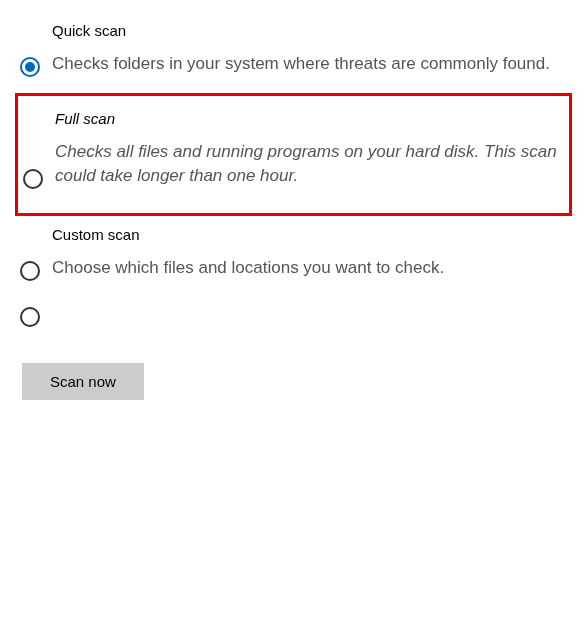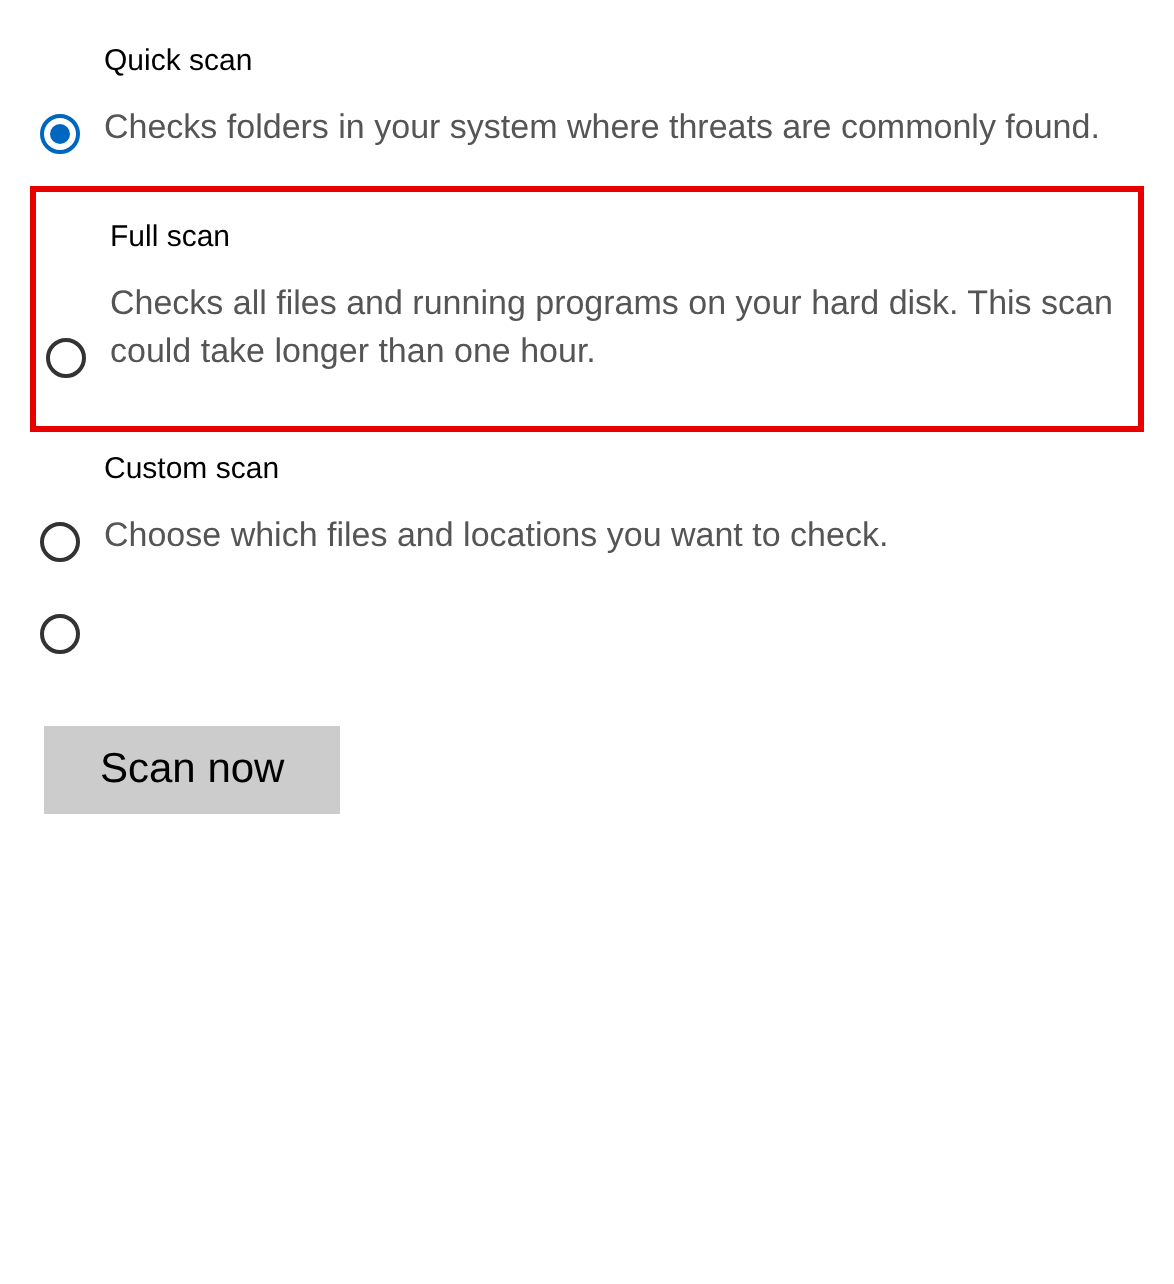--- a/index.html
+++ b/index.html
@@ -23,20 +23,21 @@
       gap: 12px;
     }
     .option.highlighted {
       border: 3px solid #e80000;
       margin-left: -3px;
       margin-right: -3px;
       padding-left: 3px;
       padding-right: 3px;
       padding-top: 14px;
       padding-bottom: 24px;
+      font-style: italic;
     }
     .radio {
       flex: 0 0 auto;
       width: 20px;
       height: 20px;
       margin-top: 0px;
       margin-left: 2px;
       border-radius: 50%;
       border: 2px solid #333;
       position: relative;
@@ -67,21 +68,21 @@
     .opt-desc {
       font-size: 17px;
       color: #555;
       line-height: 1.45;
       max-width: 510px;
     }
     .scan-btn {
       display: inline-block;
       background: #cccccc;
       color: #000;
-      font-size: 21px;
+      font-size: 15px;
       font-family: inherit;
       border: none;
       padding: 10px 28px;
       margin-top: 20px;
       margin-left: 4px;
       cursor: pointer;
     }
     
     .arrow-svg {
       position: absolute;

